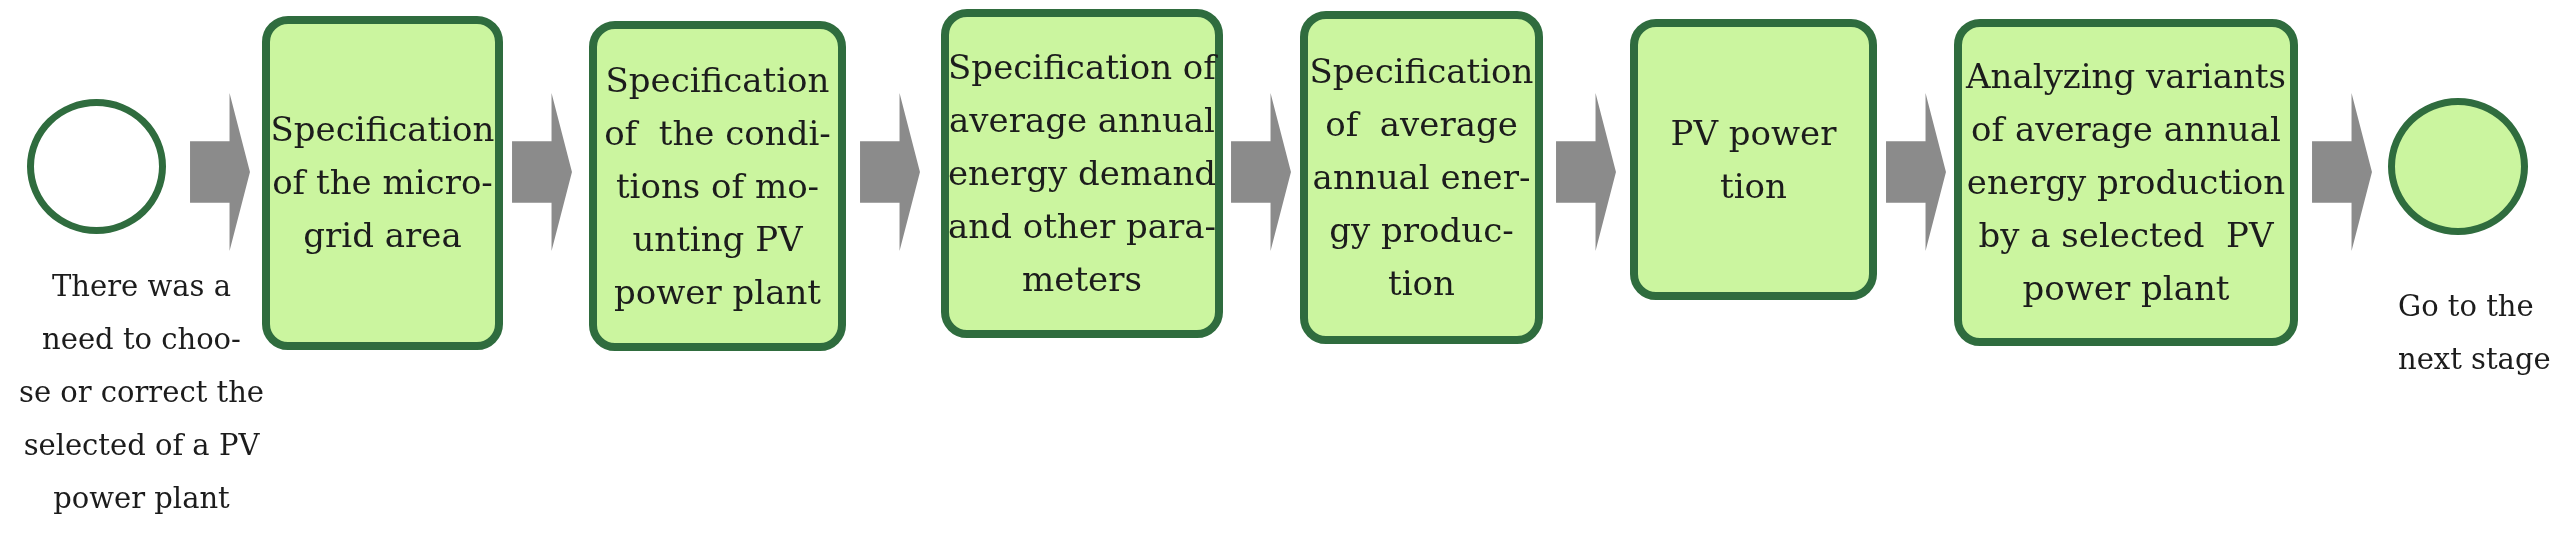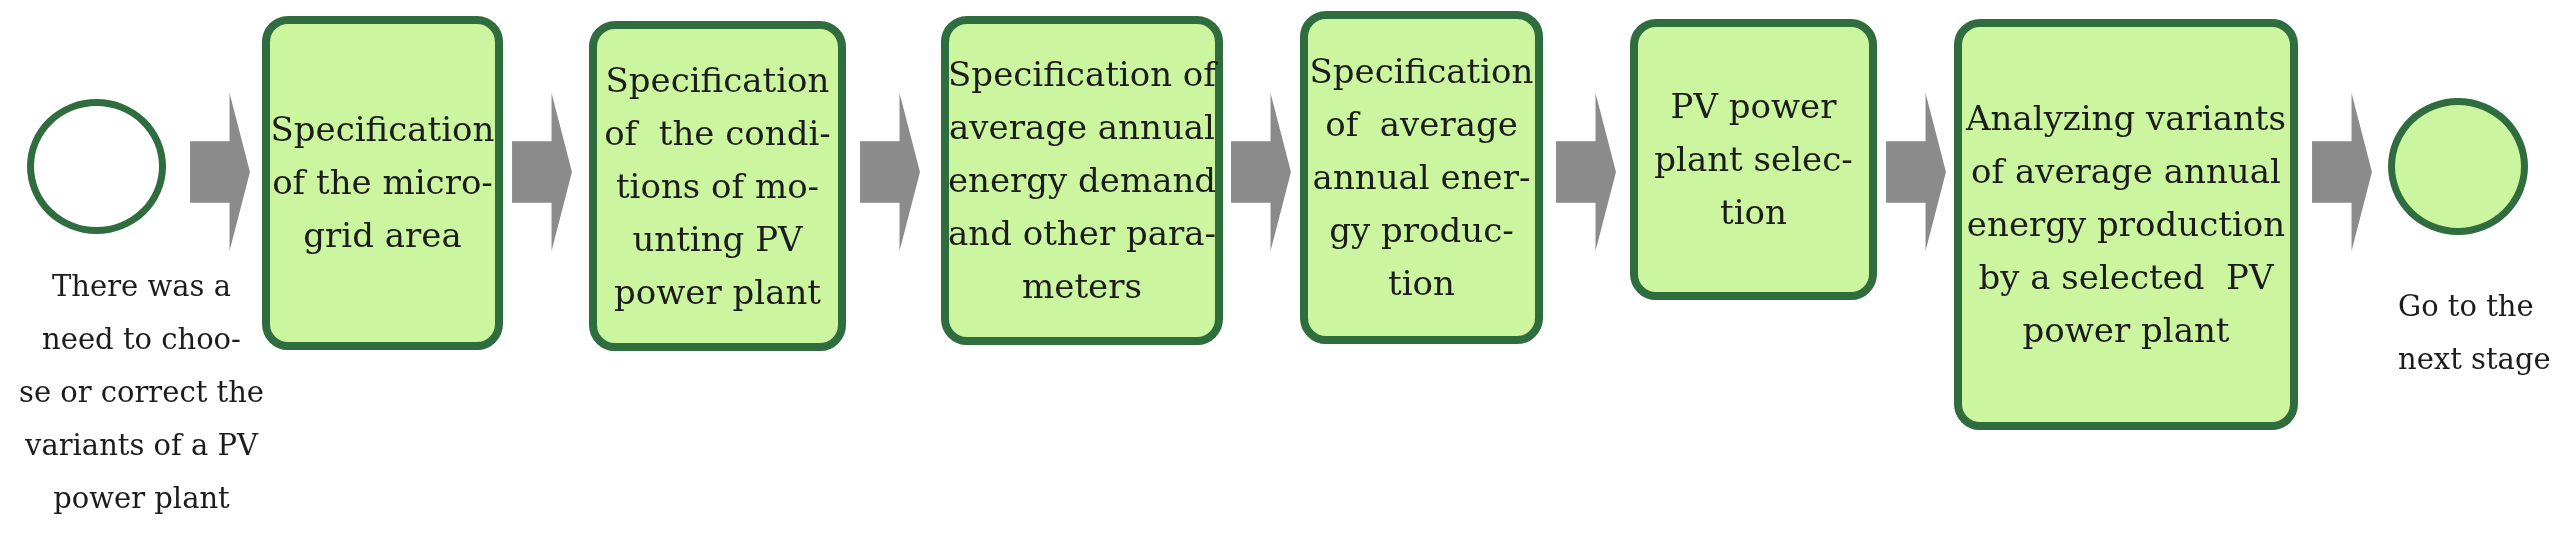--- a/index.html
+++ b/index.html
@@ -44,24 +44,24 @@
     justify-content: center;
     align-items: center;
     text-align: center;
     font-size: 34px;
     line-height: 53px;
     padding: 2.7px 6.8px;
     white-space: pre;
   }
   #step-box-1 { left: 262px;  top: 15.6px; width: 241px; height: 334px; }
   #step-box-2 { left: 589px;  top: 21px; width: 257px; height: 330px; }
-  #step-box-3 { left: 941px; top: 16px; width: 282px; height: 329px; }
+  #step-box-3 { left: 941px; top: 9px; width: 282px; height: 329px; }
   #step-box-4 { left: 1300px; top: 11px; width: 243px; height: 333px; }
   #step-box-5 { left: 1630px; top: 19px; width: 247px; height: 281px; }
-  #step-box-6 { left: 1954px; top: 19px; width: 344px; height: 411px; }
+  #step-box-6 { left: 1954px; top: 19px; width: 344px; height: 327px; }
 
   
   .flow-arrow { position: absolute; top: 93px; width: 60px; height: 158px; }
   .flow-arrow polygon { fill: var(--arrow); }
   #arrow-1 { left: 190px; }
   #arrow-2 { left: 512px; }
   #arrow-3 { left: 860px; }
   #arrow-4 { left: 1231px; }
   #arrow-5 { left: 1556px; }
   #arrow-6 { left: 1886px; }
@@ -76,21 +76,21 @@
   }
   #start-caption { left: 19px; top: 260px; text-align: center; }
   #end-caption   { left: 2398px; top: 280px; width: 163px; }
 </style>
 </head>
 <body>
 
 <div class="canvas">
 
   <div class="terminal" id="start-circle"></div>
-  <div class="caption" id="start-caption"><div class="line">There was a</div><div class="line">need to choo-</div><div class="line">se or correct the</div><div class="line">variants of a PV</div><div class="line">power plant</div></div>
+  <div class="caption" id="start-caption"><div class="line">There was a</div><div class="line">need to choo-</div><div class="line">se or correct the</div><div class="line">selected of a PV</div><div class="line">power plant</div></div>
 
   <svg class="flow-arrow" id="arrow-1" viewBox="0 0 88 232">
     <polygon points="0,71 58,71 58,0 88,116 58,232 58,161 0,161"></polygon>
   </svg>
   <svg class="flow-arrow" id="arrow-2" viewBox="0 0 88 232">
     <polygon points="0,71 58,71 58,0 88,116 58,232 58,161 0,161"></polygon>
   </svg>
   <svg class="flow-arrow" id="arrow-3" viewBox="0 0 88 232">
     <polygon points="0,71 58,71 58,0 88,116 58,232 58,161 0,161"></polygon>
   </svg>
@@ -104,20 +104,20 @@
     <polygon points="0,71 58,71 58,0 88,116 58,232 58,161 0,161"></polygon>
   </svg>
   <svg class="flow-arrow" id="arrow-7" viewBox="0 0 88 232">
     <polygon points="0,71 58,71 58,0 88,116 58,232 58,161 0,161"></polygon>
   </svg>
 
   <div class="step-box" id="step-box-1"><div class="line">Specification</div><div class="line">of the micro-</div><div class="line">grid area</div></div>
   <div class="step-box" id="step-box-2"><div class="line">Specification</div><div class="line">of  the condi-</div><div class="line">tions of mo-</div><div class="line">unting PV</div><div class="line">power plant</div></div>
   <div class="step-box" id="step-box-3"><div class="line">Specification of</div><div class="line">average annual</div><div class="line">energy demand</div><div class="line">and other para-</div><div class="line">meters</div></div>
   <div class="step-box" id="step-box-4"><div class="line">Specification</div><div class="line">of  average</div><div class="line">annual ener-</div><div class="line">gy produc-</div><div class="line">tion</div></div>
-  <div class="step-box" id="step-box-5"><div class="line">PV power</div><div class="line">plant selec-</div><div class="line">tion</div></div>
+  <div class="step-box" id="step-box-5"><div class="line">PV power</div><div class="line">tion</div></div>
   <div class="step-box" id="step-box-6"><div class="line">Analyzing variants</div><div class="line">of average annual</div><div class="line">energy production</div><div class="line">by a selected  PV</div><div class="line">power plant</div></div>
 
   <div class="terminal" id="end-circle"></div>
   <div class="caption" id="end-caption"><div class="line">Go to the</div><div class="line">next stage</div></div>
 
 </div>
 
 
 </body></html>

